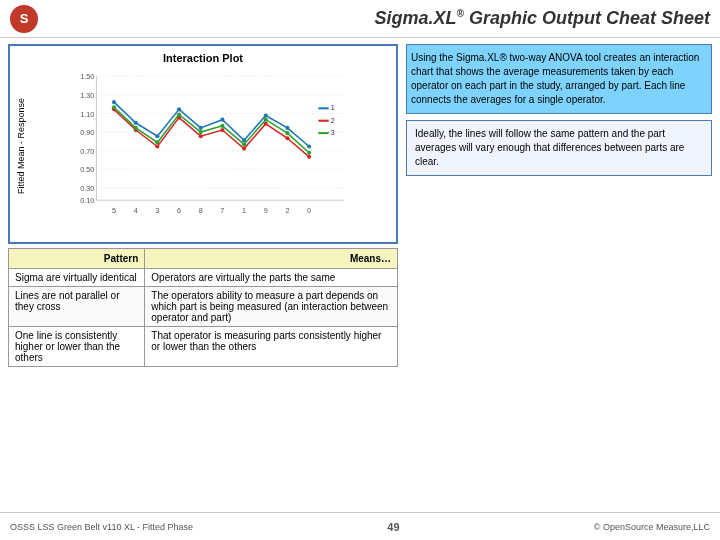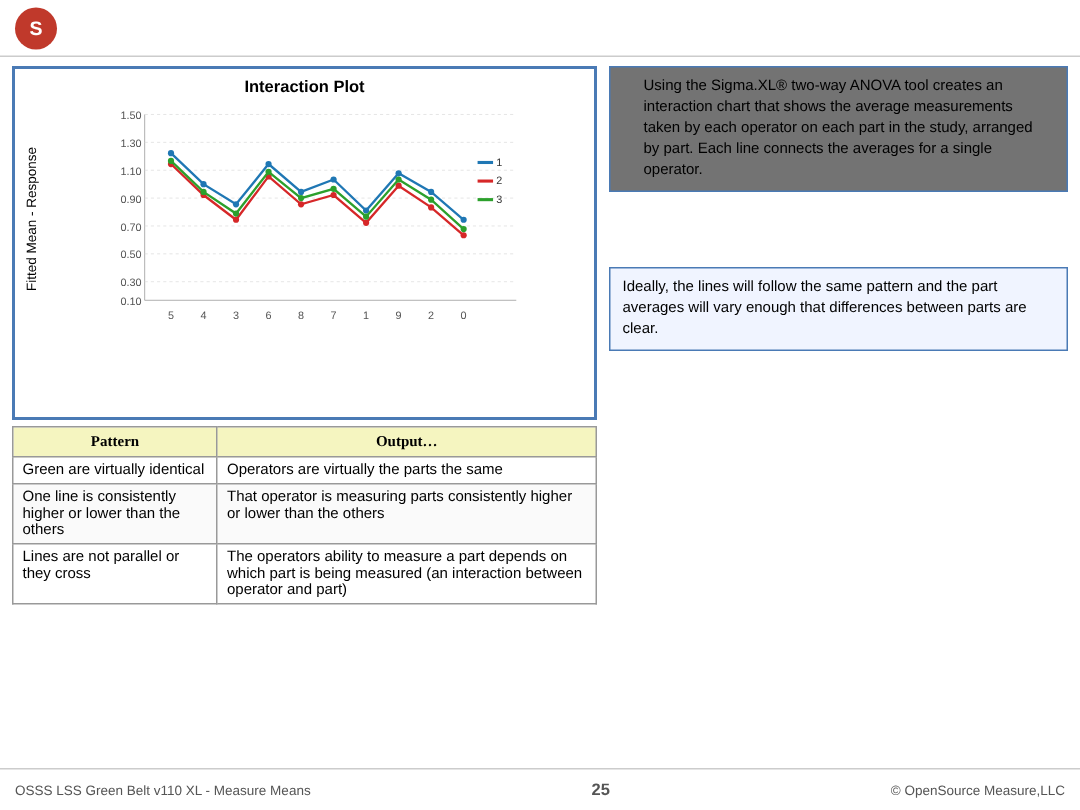--- a/index.html
+++ b/index.html
@@ -66,21 +66,21 @@
       flex-direction: column;
       gap: 4px;
       flex: 0 0 390px;
     }
 
     
     .chart-container {
       border: 2px solid #4a7ab5;
       background: #fff;
       padding: 6px;
-      height: 236px;
+      height: 200px;
     }
 
     .chart-title {
       text-align: center;
       font-size: 11px;
       font-weight: bold;
       margin-bottom: 2px;
     }
 
     .chart-area {
@@ -117,23 +117,22 @@
     
     .pattern-table {
       border-collapse: collapse;
       width: 100%;
       font-size: 10px;
     }
     .pattern-table th {
       background: #f5f5c0;
       border: 1px solid #999;
       padding: 4px 6px;
-      text-align: center;
-      font-weight: bold;
-      font-family: Liberation Serif, serif;
+      text-align: right;
+      font-weight: bold;
     }
     .pattern-table td {
       border: 1px solid #999;
       padding: 3px 6px;
       vertical-align: top;
     }
     .pattern-table tr:nth-child(odd) td {
       background: #fff;
     }
     .pattern-table tr:nth-child(even) td {
@@ -143,33 +142,32 @@
     
     .right-side {
       display: flex;
       flex-direction: column;
       gap: 6px;
       flex: 1;
     }
 
     .info-box {
       border: 1px solid #4a7ab5;
-      background: #737373;
-      padding: 6px 22px;
+      background: #7dd3fc;
+      padding: 6px 4px;
       font-size: 10px;
       line-height: 1.4;
     }
 
     .info-box-lower {
       border: 1px solid #4a7ab5;
       background: #f0f4ff;
       padding: 6px 8px;
       font-size: 10px;
       line-height: 1.4;
-      margin-top: 44px;
     }
 
     
     .footer {
       display: flex;
       align-items: center;
       justify-content: space-between;
       padding: 3px 10px;
       border-top: 1px solid #ccc;
       height: 28px;
@@ -181,20 +179,23 @@
       font-size: 11px;
       font-weight: bold;
     }
   </style>
 </head>
 <body>
 
 <div class="header">
   <div class="logo-circle">
     <span>S</span>
+  </div>
+  <div class="header-title">
+    <span>Sigma.XL</span><sup>®</sup><span> Graphic Output Cheat Sheet</span>
   </div>
 </div>
 
 <div class="main-content">
 
   <div class="left-side">
 
     <div class="chart-container">
       <div class="chart-title">Interaction Plot</div>
       <div class="chart-area">
@@ -277,48 +278,48 @@
             <text x="257" y="67" font-size="7" fill="#333">3</text>
           </svg>
         </div>
       </div>
     </div>
 
     <table class="pattern-table">
       <thead>
         <tr>
           <th>Pattern</th>
-          <th>Output…</th>
+          <th>Means…</th>
         </tr>
       </thead>
       <tbody>
         <tr>
-          <td>Green are virtually identical</td>
+          <td>Sigma are virtually identical</td>
           <td>Operators are virtually the parts the same</td>
+        </tr>
+        <tr>
+          <td>Lines are not parallel or they cross</td>
+          <td>The operators ability to measure a part depends on which part is being measured (an interaction between operator and part)</td>
         </tr>
         <tr>
           <td>One line is consistently higher or lower than the others</td>
           <td>That operator is measuring parts consistently higher or lower than the others</td>
-        </tr>
-        <tr>
-          <td>Lines are not parallel or they cross</td>
-          <td>The operators ability to measure a part depends on which part is being measured (an interaction between operator and part)</td>
         </tr>
       </tbody>
     </table>
   </div>
 
   <div class="right-side">
     <div class="info-box">
       <span>Using the Sigma.XL® two-way ANOVA tool creates an interaction chart that shows the average measurements taken by each operator on each part in the study, arranged by part. Each line connects the averages for a single operator.</span>
     </div>
     <div class="info-box-lower">
       <span>Ideally, the lines will follow the same pattern and the part averages will vary enough that differences between parts are clear.</span>
     </div>
   </div>
 
 </div>
 
 <div class="footer">
-  <span>OSSS LSS Green Belt v110 XL - Measure Means</span>
-  <span class="page-number">25</span>
+  <span>OSSS LSS Green Belt v110 XL - Fitted Phase</span>
+  <span class="page-number">49</span>
   <span>© OpenSource Measure,LLC</span>
 </div>
 
 </body></html>

